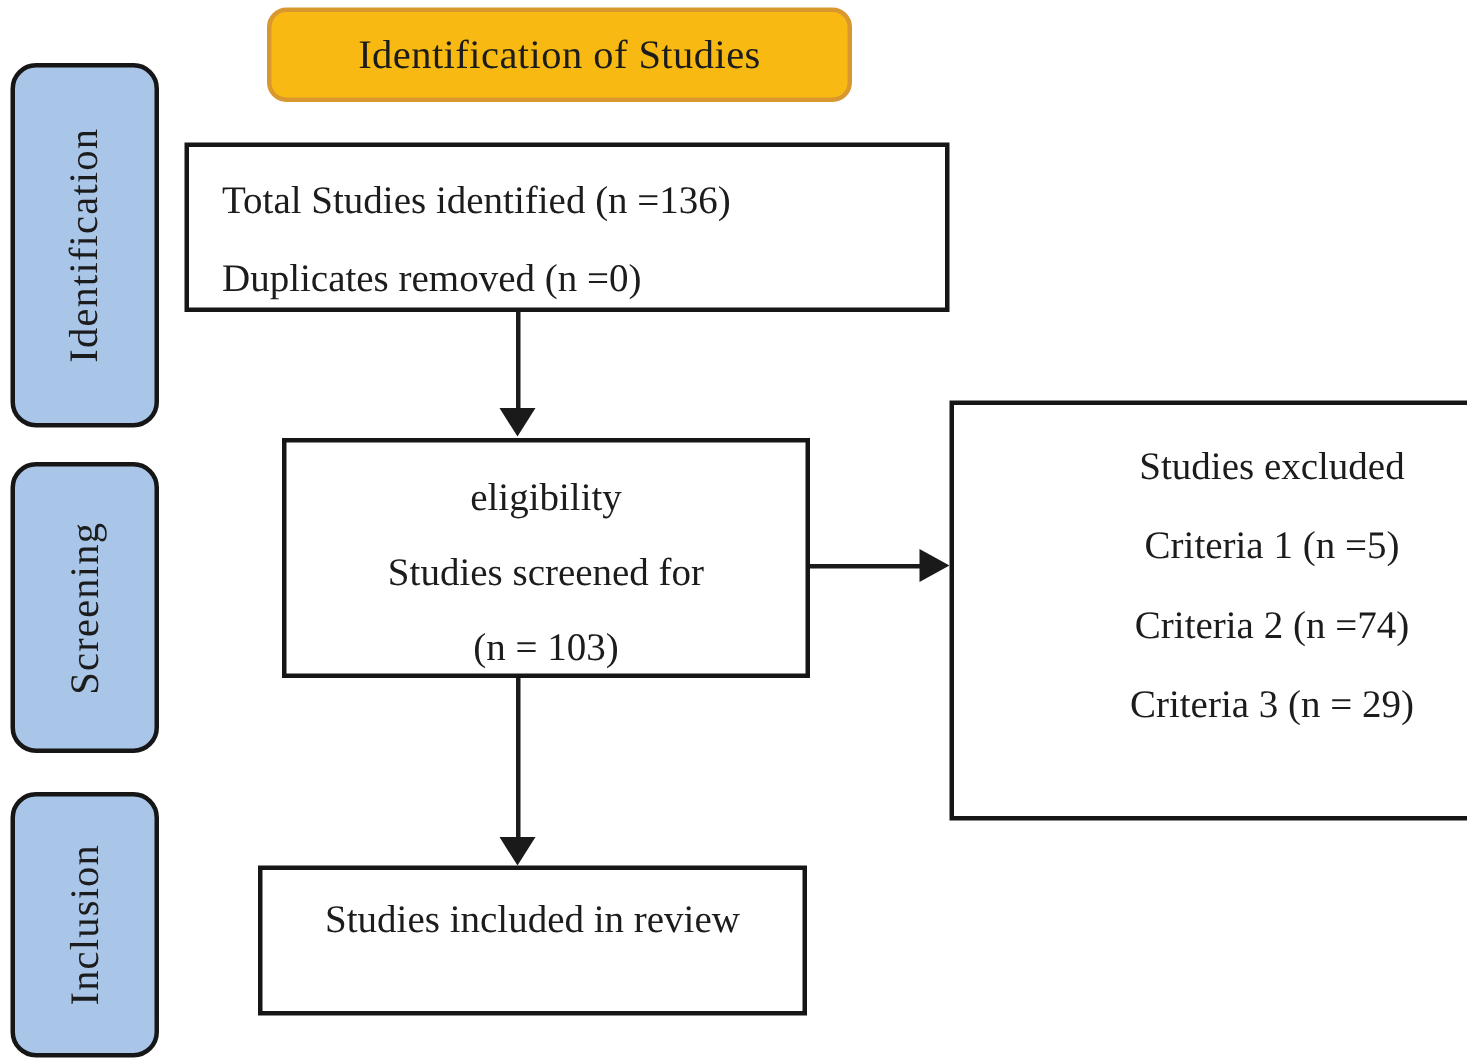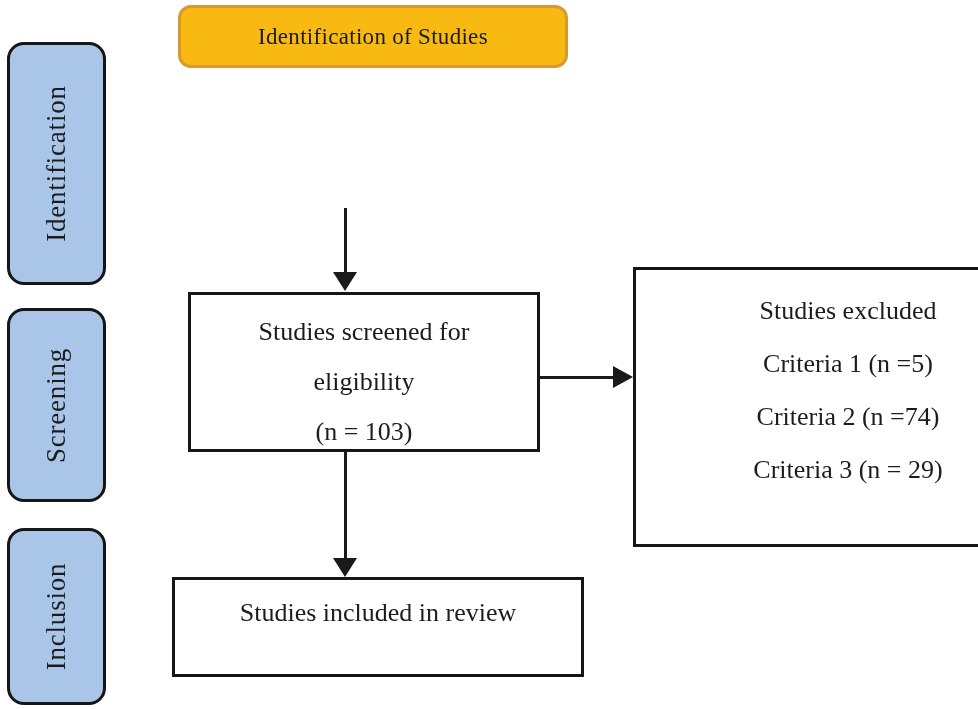--- a/index.html
+++ b/index.html
@@ -16,21 +16,21 @@
 
   
   .header-pill {
     position: absolute;
     left: 178px; top: 5px;
     width: 390px; height: 63px;
     background: var(--header-fill, #f8ba12);
     border: 3px solid var(--header-border, #d9982f);
     border-radius: 13px;
     display: flex; align-items: center; justify-content: center;
-    font-size: 23px;
+    font-size: 27px;
     letter-spacing: 0.3px;
   }
 
   
   .stage {
     position: absolute;
     left: 7px; width: 99px;
     background: var(--stage-fill, #a9c6e9);
     border: 3.5px solid var(--box-border, #161616);
     border-radius: 17px;
@@ -50,21 +50,21 @@
   .box {
     position: absolute;
     background: #ffffff;
     border: 3.5px solid var(--box-border, #161616);
     font-size: 26px;
   }
   .box .bline { display: block; }
   .box-identified { left: 123px; top: 95px; width: 510px; height: 113px; padding: 10px 0 0 22px; line-height: 52px; }
   .box-screened  { left: 188px; top: 292px; width: 352px; height: 160px; text-align: center; padding-top: 12px; line-height: 50px; }
   .box-excluded  { left: 633px; top: 267px; width: 406px; height: 280px; padding: 14px 0 0 24px; line-height: 53px; text-align: center; }
-  .box-included  { left: 172px; top: 577px; width: 412px; height: 100px; text-align: center; padding-top: 9px; line-height: 48px; }
+  .box-included  { left: 172px; top: 577px; width: 366px; height: 100px; text-align: center; padding-top: 9px; line-height: 48px; }
 
   
   .aline { position: absolute; background: #1a1a1a; }
   .ahead { position: absolute; width: 0; height: 0; }
   .a1-line { left: 344px; top: 208px; width: 3px; height: 66px; }
   .a1-head { left: 333px; top: 272px; border-left: 12px solid transparent; border-right: 12px solid transparent; border-top: 19px solid #1a1a1a; }
   .a2-line { left: 540px; top: 376px; width: 76px; height: 3px; }
   .a2-head { left: 613px; top: 366px; border-top: 11px solid transparent; border-bottom: 11px solid transparent; border-left: 20px solid #1a1a1a; }
   .a3-line { left: 344px; top: 452px; width: 3px; height: 108px; }
   .a3-head { left: 333px; top: 558px; border-left: 12px solid transparent; border-right: 12px solid transparent; border-top: 19px solid #1a1a1a; }
@@ -81,27 +81,31 @@
   <div class="stage stage-identification">
     <span class="vtext">Identification</span>
   </div>
   <div class="stage stage-screening">
     <span class="vtext">Screening</span>
   </div>
   <div class="stage stage-inclusion">
     <span class="vtext">Inclusion</span>
   </div>
 
+  <div class="box box-identified">
+    <span class="bline">Total Studies identified (n =136)</span>
+    <span class="bline">Duplicates removed (n =0)</span>
+  </div>
 
   <div class="aline a1-line"></div>
   <div class="ahead a1-head"></div>
 
   <div class="box box-screened">
+    <span class="bline">eligibility</span>
     <span class="bline">Studies screened for</span>
-    <span class="bline">eligibility</span>
     <span class="bline">(n = 103)</span>
   </div>
 
   <div class="aline a2-line"></div>
   <div class="ahead a2-head"></div>
 
   <div class="box box-excluded">
     <span class="bline">Studies excluded</span>
     <span class="bline">Criteria 1 (n =5)</span>
     <span class="bline">Criteria 2 (n =74)</span>

